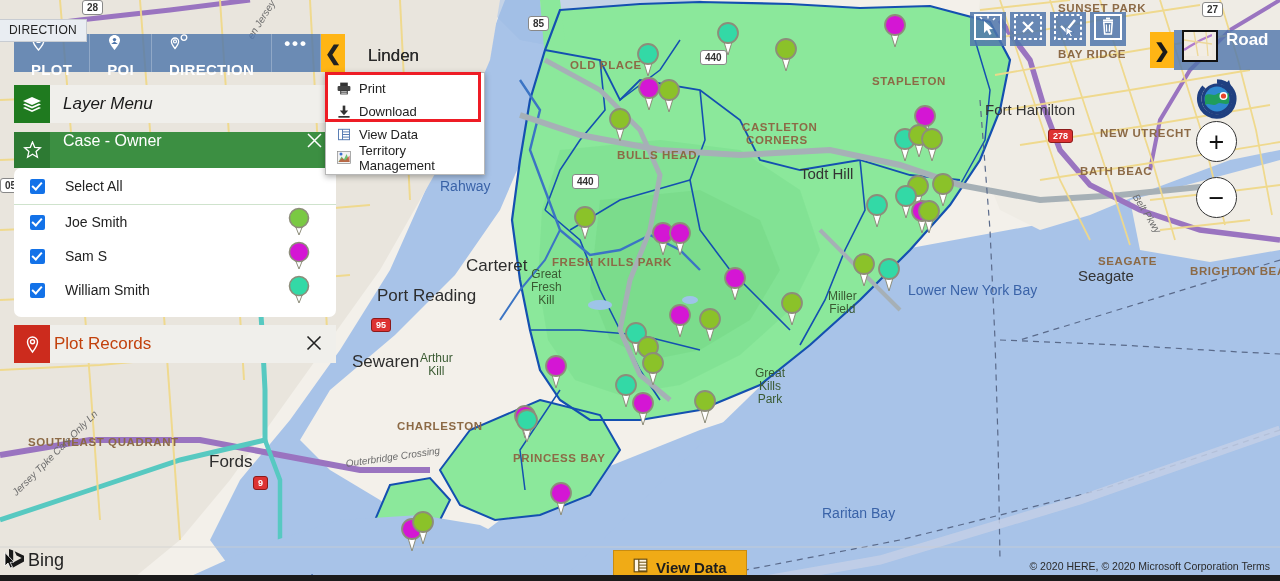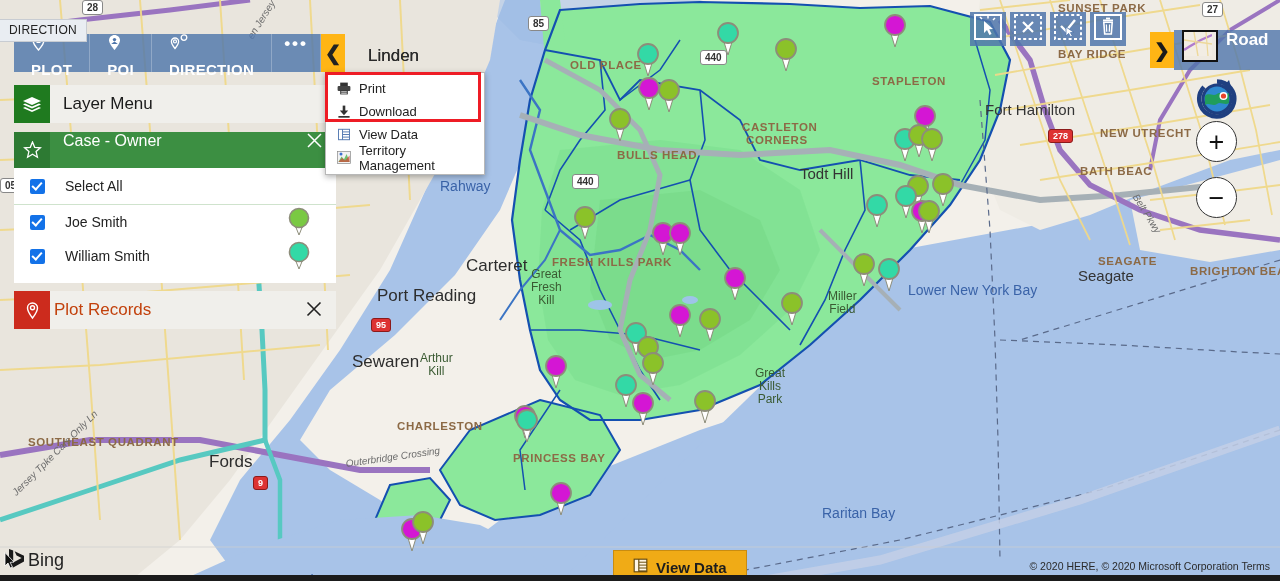--- a/index.html
+++ b/index.html
@@ -49,33 +49,33 @@
     border:1px solid #b8b8b8;box-shadow:0 2px 6px rgba(0,0,0,.3);z-index:60;
     padding:4px 0 5px 0;}
   .menu-hi{position:absolute;left:325px;top:72px;width:156px;height:50px;
     border:3px solid #ee1c25;box-sizing:border-box;z-index:61;pointer-events:none;}
   .menu-item{display:flex;align-items:center;gap:8px;padding:3px 10px;
     font-size:13px;color:#222;height:17px;}
   .menu-item .mi-ico{width:15px;height:15px;display:flex;align-items:center;
     justify-content:center;flex:0 0 15px;}
 
   .panel{position:absolute;left:14px;top:85px;width:322px;z-index:35;}
-  .p-header{display:flex;align-items:center;height:38px;background:#f0efeb;}
+  .p-header{display:flex;align-items:center;height:38px;background:#f0efeb;font-style:italic;}
   .p-header .sq{width:36px;height:38px;background:#1f7a1f;display:flex;
     align-items:center;justify-content:center;}
   .p-header .ttl{margin-left:13px;font-size:17px;color:#1b1b1b;}
 
   .layer-head{display:flex;align-items:flex-start;height:36px;background:#3c8f42;
     margin-top:9px;}
   .layer-head .sq{width:36px;height:36px;background:#2d7a33;display:flex;
     align-items:center;justify-content:center;}
   .layer-head .ttl{margin-left:13px;font-size:16px;color:#fff;flex:1;}
   .layer-head .cls{margin-right:13px;color:#fff;font-size:18px;line-height:18px;}
 
-  .layer-body{background:#fff;padding-bottom:10px;}
+  .layer-body{background:#fff;padding-bottom:10px;border-radius:7px;}
   .lrow{display:flex;align-items:center;height:34px;padding:0 16px;}
   .lrow.selectall{height:36px;border-bottom:1px solid #cfe3cd;}
   .lrow .lbl{margin-left:20px;font-size:14px;color:#222;flex:1;}
   .lrow .swatch{width:26px;height:30px;position:relative;margin-right:8px;}
 
   .cbx{width:15px;height:15px;background:#1372e8;border-radius:2px;position:relative;
     flex:0 0 15px;}
   .cbx::after{content:"";position:absolute;left:4px;top:1px;width:4px;height:8px;
     border:solid #fff;border-width:0 2px 2px 0;transform:rotate(42deg);}
 
@@ -589,20 +589,28 @@
           <div class="lrow">
             <span class="cbx"></span>
             <span class="lbl">Joe Smith</span>
             <span class="swatch"><svg width="26" height="30" viewBox="0 0 26 30">
                 <path d="M13,28 L7,13 L19,13 Z" fill="#ffffff" stroke="#8d8d7a" stroke-width="1"></path>
                 <circle cx="13" cy="11" r="9.5" fill="#7ac943" stroke="#8d8d7a" stroke-width="1.6"></circle>
               </svg></span>
           </div>
           <div class="lrow">
             <span class="cbx"></span>
+            <span class="lbl">Sam S</span>
+            <span class="swatch"><svg width="26" height="30" viewBox="0 0 26 30">
+                <path d="M13,28 L7,13 L19,13 Z" fill="#ffffff" stroke="#8d8d7a" stroke-width="1"></path>
+                <circle cx="13" cy="11" r="9.5" fill="#d416d4" stroke="#8d8d7a" stroke-width="1.6"></circle>
+              </svg></span>
+          </div>
+          <div class="lrow">
+            <span class="cbx"></span>
             <span class="lbl">William Smith</span>
             <span class="swatch"><svg width="26" height="30" viewBox="0 0 26 30">
                 <path d="M13,28 L7,13 L19,13 Z" fill="#ffffff" stroke="#8d8d7a" stroke-width="1"></path>
                 <circle cx="13" cy="11" r="9.5" fill="#33d9a6" stroke="#8d8d7a" stroke-width="1.6"></circle>
               </svg></span>
           </div>
         </div>
     </div>
 
     <div class="plot-head">

